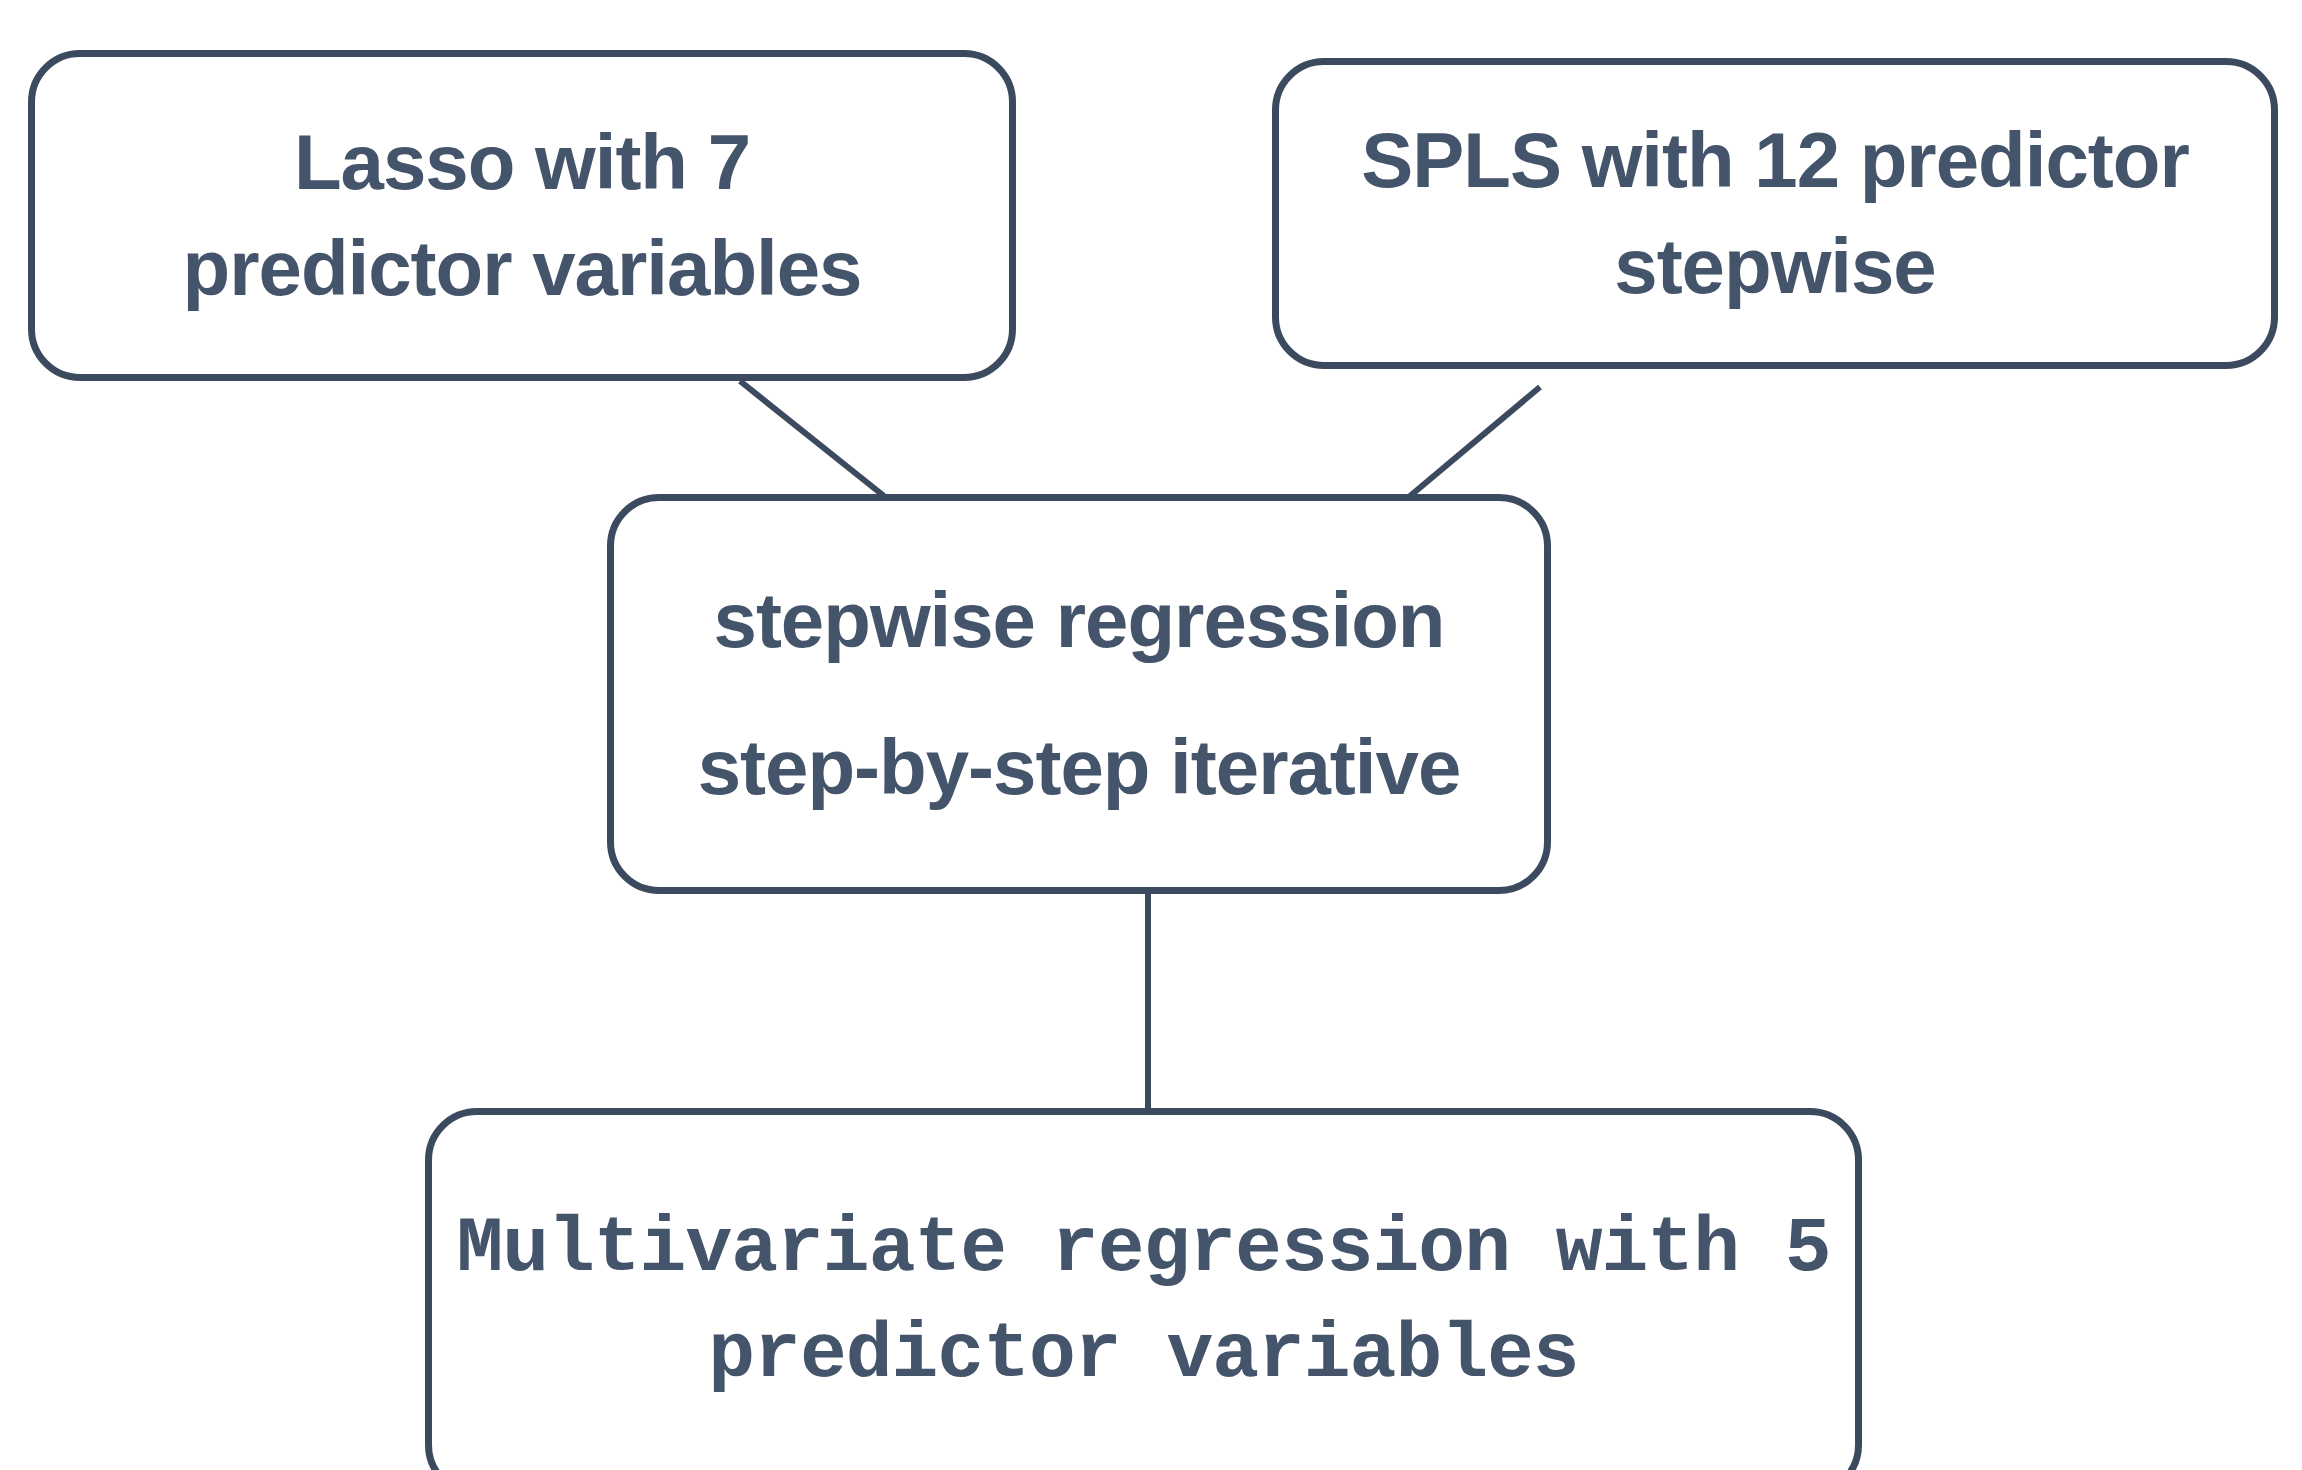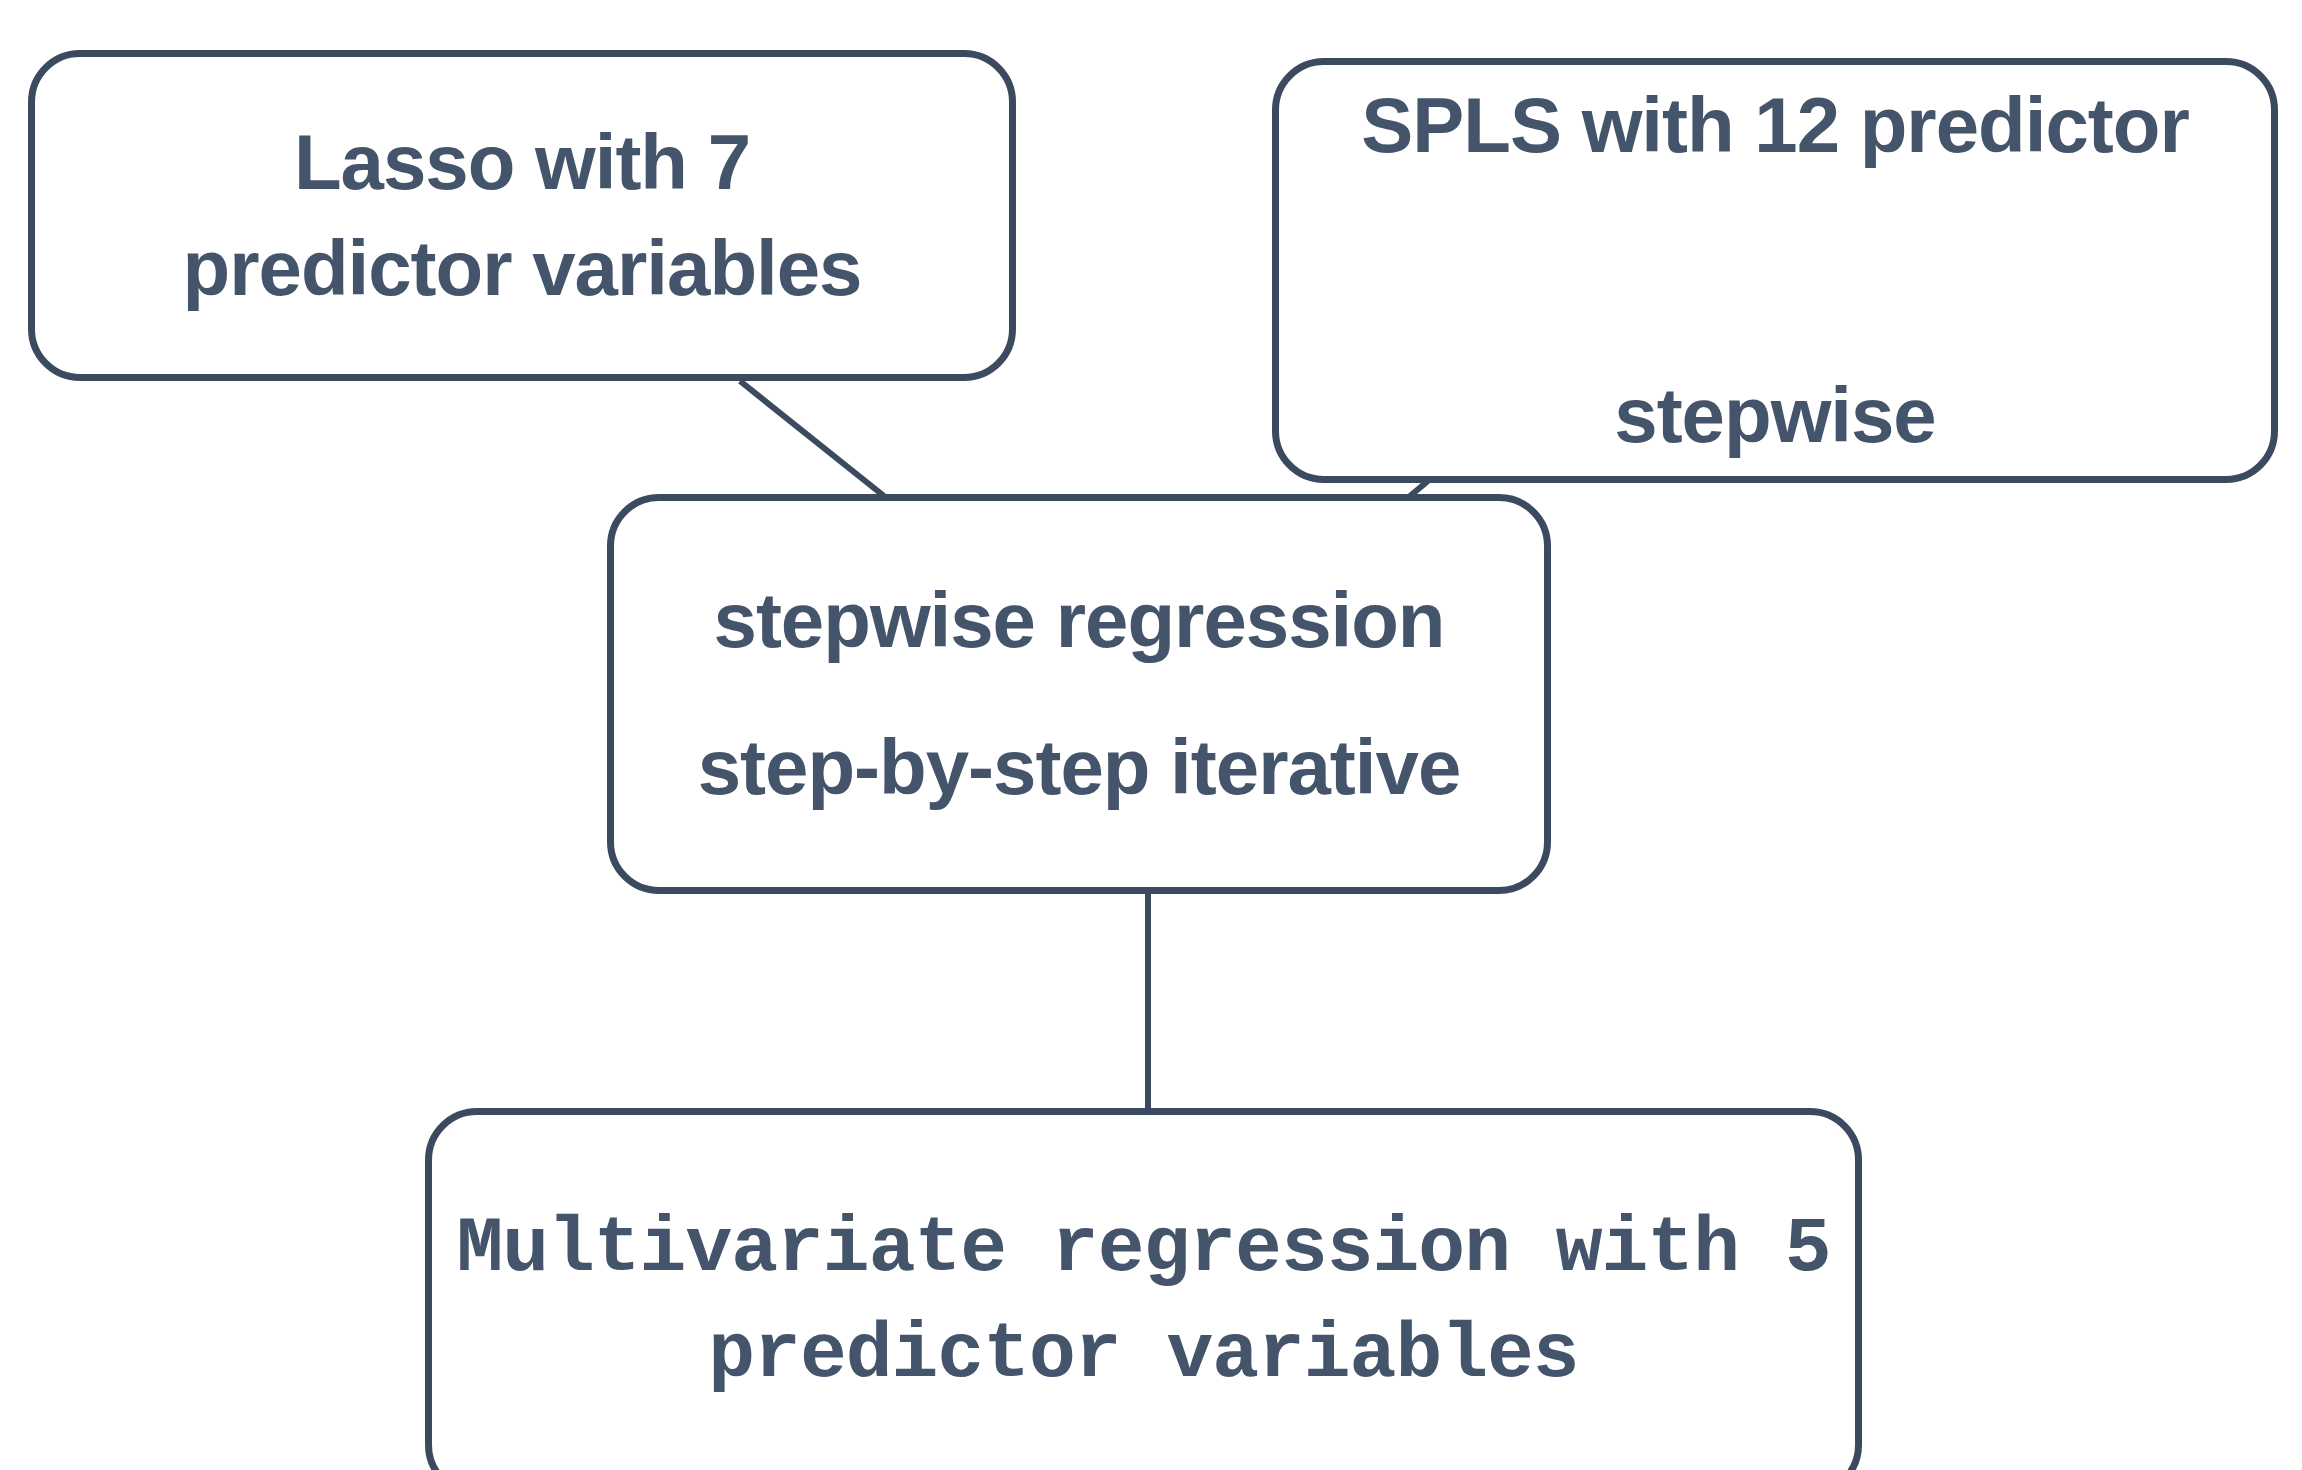--- a/index.html
+++ b/index.html
@@ -35,33 +35,33 @@
   }
   .node {
     position: absolute;
     background: var(--bg);
     border: 7px solid var(--line);
     border-radius: 52px;
     display: flex;
     flex-direction: column;
     justify-content: center;
     align-items: center;
-    padding: 8px 12px;
+    padding: 16px 12px;
   }
   .node .line {
     white-space: nowrap;
     text-align: center;
     color: var(--text);
     font-weight: bold;
     font-size: 78px;
     line-height: 1.35;
     letter-spacing: -1px;
   }
   .node-lasso        { left: 28px;   top: 50px;   width: 988px;  height: 331px; }
-  .node-spls         { left: 1272px; top: 58px;   width: 1006px; height: 425px; justify-content: space-between; }
+  .node-spls         { left: 1272px; top: 58px;   width: 1006px; height: 311px; }
   .node-stepwise     { left: 607px;  top: 494px;  width: 944px; height: 400px; }
   .node-multivariate { left: 425px;  top: 1108px; width: 1437px; height: 389px; font-family: Liberation Mono, monospace; }
   .node-stepwise .line:first-child { margin-bottom: 42px; }
 </style>
 </head>
 <body>
 
 <div class="canvas">
 
   <svg class="edges" viewBox="0 0 2302 1470" xmlns="http://www.w3.org/2000/svg">

